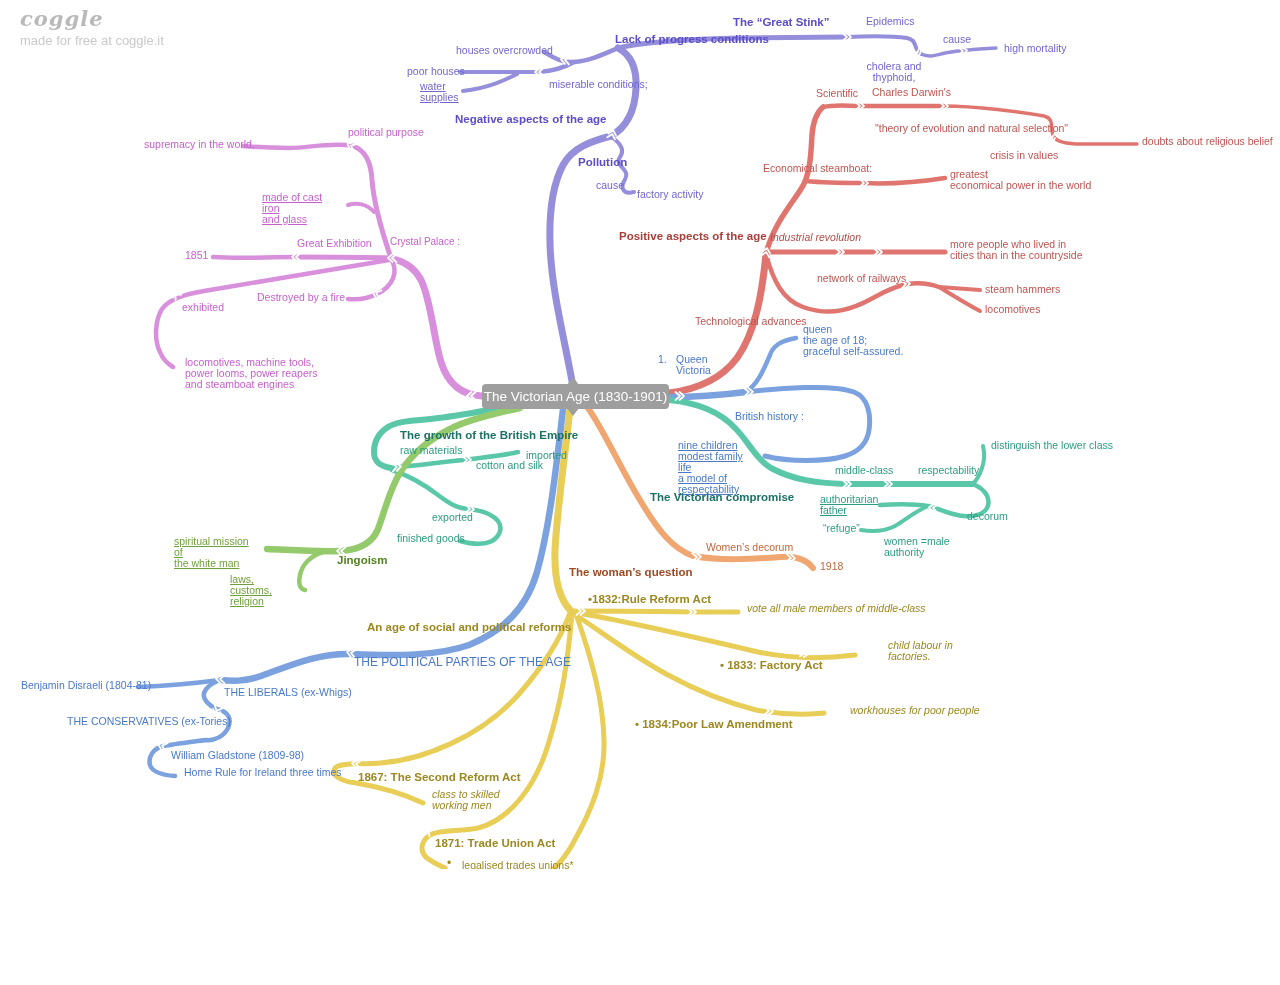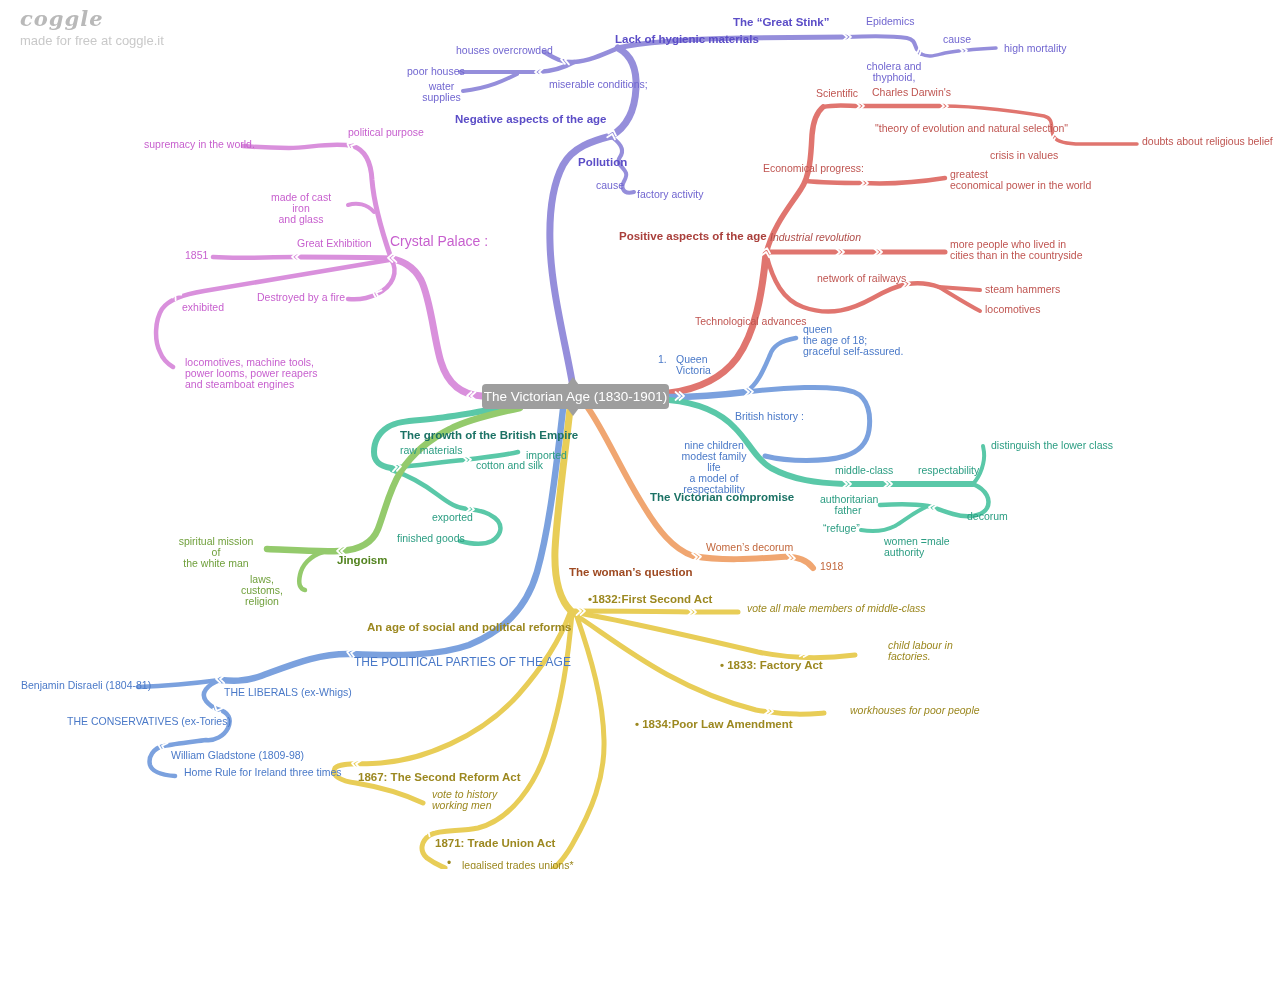--- a/index.html
+++ b/index.html
@@ -3,24 +3,24 @@
 <meta charset="utf-8">
 <title>Coggle Mind Map — The Victorian Age</title>
 <style>
   html,body{margin:0;padding:0;background:#fff;}
   .canvas{position:relative;width:1280px;height:869px;background:#fff;overflow:hidden;
           font-family:"Liberation Sans",sans-serif;padding-left:35px;}
   svg.map{position:absolute;left:0;top:0;}
   .lb{position:absolute;font:10.5px/11px "Liberation Sans",sans-serif;white-space:pre-line;}
   .lb.b{font-weight:bold;font-size:11.5px;line-height:12px;}
   .lb.i{font-style:italic;}
-  .lb.r{text-align:center;}
+  .lb.r{text-align:left;text-decoration:underline;}
   .lb.c{text-align:center;}
   .lb.big{font-size:12px;line-height:13px;}
-  .lb.big2{font-size:14px;line-height:13px;}
+  .lb.big2{font-size:10px;line-height:13px;}
   .c0{color:#7166d0}.c0.b{color:#5b4dc7}
   .c1{color:#c75fce}
   .c2{color:#bf5450}.c2.b{color:#a93f3b}.c2.i{color:#b04c48}
   .c3{color:#4a79c8}
   .c4{color:#2b9d82}.c4.b{color:#1b7265}
   .c6{color:#70a03c}.c6.b{color:#52831f}
   .c7{color:#c2663b}.c7.b{color:#9e4a22}
   .c8{color:#9c8820}
   .c9{color:#4a79c8}
   .brand{position:absolute;left:20px;top:6px;font:italic bold 21px "DejaVu Serif",serif;
@@ -171,21 +171,21 @@
       <use href="#ch" transform="translate(679,396) rotate(0)"></use>
       <use href="#ch" transform="translate(472,396) rotate(180)"></use>
     </g>
   </svg>
 
   <div class="brand">coggle</div>
   <div class="tagline">made for free at coggle.it</div>
 
   <div class="rootnode">The Victorian Age (1830-1901)</div>
 
-  <div class="lb c0 b" style="left:615px;top:33px">Lack of hygienic materials</div>
+  <div class="lb c0 b" style="left:615px;top:33px">Lack of progress conditions</div>
   <div class="lb c0 b" style="left:733px;top:16px">The “Great Stink”</div>
   <div class="lb c0" style="left:866px;top:16px">Epidemics</div>
   <div class="lb c0" style="left:943px;top:34px">cause</div>
   <div class="lb c0" style="left:1004px;top:43px">high mortality</div>
   <div class="lb c0 c" style="left:864px;top:61px;width:60px">cholera and
 thyphoid,</div>
   <div class="lb c0" style="left:456px;top:45px">houses overcrowded</div>
   <div class="lb c0" style="left:407px;top:66px">poor houses</div>
   <div class="lb c0 r" style="left:420px;top:81px;width:43px">water
 supplies</div>
@@ -209,21 +209,21 @@
 and steamboat engines</div>
 
   <div class="lb c2 b" style="left:619px;top:230px">Positive aspects of the age</div>
   <div class="lb c2 i" style="left:770px;top:232px">Industrial revolution</div>
   <div class="lb c2" style="left:950px;top:239px">more people who lived in
 cities than in the countryside</div>
   <div class="lb c2" style="left:817px;top:273px">network of railways</div>
   <div class="lb c2" style="left:985px;top:284px">steam hammers</div>
   <div class="lb c2" style="left:985px;top:304px">locomotives</div>
   <div class="lb c2" style="left:695px;top:316px">Technological advances</div>
-  <div class="lb c2" style="left:763px;top:163px">Economical progress:</div>
+  <div class="lb c2" style="left:763px;top:163px">Economical steamboat:</div>
   <div class="lb c2" style="left:950px;top:169px">greatest
 economical power in the world</div>
   <div class="lb c2" style="left:816px;top:88px">Scientific</div>
   <div class="lb c2" style="left:872px;top:87px">Charles Darwin's</div>
   <div class="lb c2" style="left:875px;top:123px">"theory of evolution and natural selection"</div>
   <div class="lb c2" style="left:990px;top:150px">crisis in values</div>
   <div class="lb c2" style="left:1142px;top:136px">doubts about religious belief</div>
 
   <div class="lb c3" style="left:658px;top:354px">1.</div>
   <div class="lb c3" style="left:676px;top:354px">Queen
@@ -259,29 +259,29 @@
   <div class="lb c6 r" style="left:174px;top:536px;width:84px">spiritual mission of
 the white man</div>
   <div class="lb c6 r" style="left:230px;top:574px;width:64px">laws, customs,
 religion</div>
 
   <div class="lb c7 b" style="left:569px;top:566px">The woman’s question</div>
   <div class="lb c7" style="left:706px;top:542px">Women’s decorum</div>
   <div class="lb c7" style="left:820px;top:561px">1918</div>
 
   <div class="lb c8 b" style="left:367px;top:621px">An age of social and political reforms</div>
-  <div class="lb c8 b" style="left:588px;top:593px">•1832:First Second Act</div>
+  <div class="lb c8 b" style="left:588px;top:593px">•1832:Rule Reform Act</div>
   <div class="lb c8 i" style="left:747px;top:603px">vote all male members of middle-class</div>
   <div class="lb c8 b" style="left:720px;top:659px">• 1833: Factory Act</div>
   <div class="lb c8 i" style="left:888px;top:640px">child labour in
 factories.</div>
   <div class="lb c8 b" style="left:635px;top:718px">• 1834:Poor Law Amendment</div>
   <div class="lb c8 i" style="left:850px;top:705px">workhouses for poor people</div>
   <div class="lb c8 b" style="left:358px;top:771px">1867: The Second Reform Act</div>
-  <div class="lb c8 i" style="left:432px;top:789px">vote to history
+  <div class="lb c8 i" style="left:432px;top:789px">class to skilled
 working men</div>
   <div class="lb c8 b" style="left:435px;top:837px">1871: Trade Union Act</div>
   <div class="lb c8" style="left:447px;top:858px;font-size:12px">•</div>
   <div class="lb c8" style="left:462px;top:860px">legalised trades unions*</div>
   <div class="lb c8 b" style="left:487px;top:914px">1884: The Third Reform Act</div>
   <div class="lb c8 i" style="left:540px;top:937px">vote to
 all male householders.</div>
 
   <div class="lb c9 big" style="left:354px;top:656px">THE POLITICAL PARTIES OF THE AGE</div>
   <div class="lb c9" style="left:224px;top:687px">THE LIBERALS (ex-Whigs)</div>

